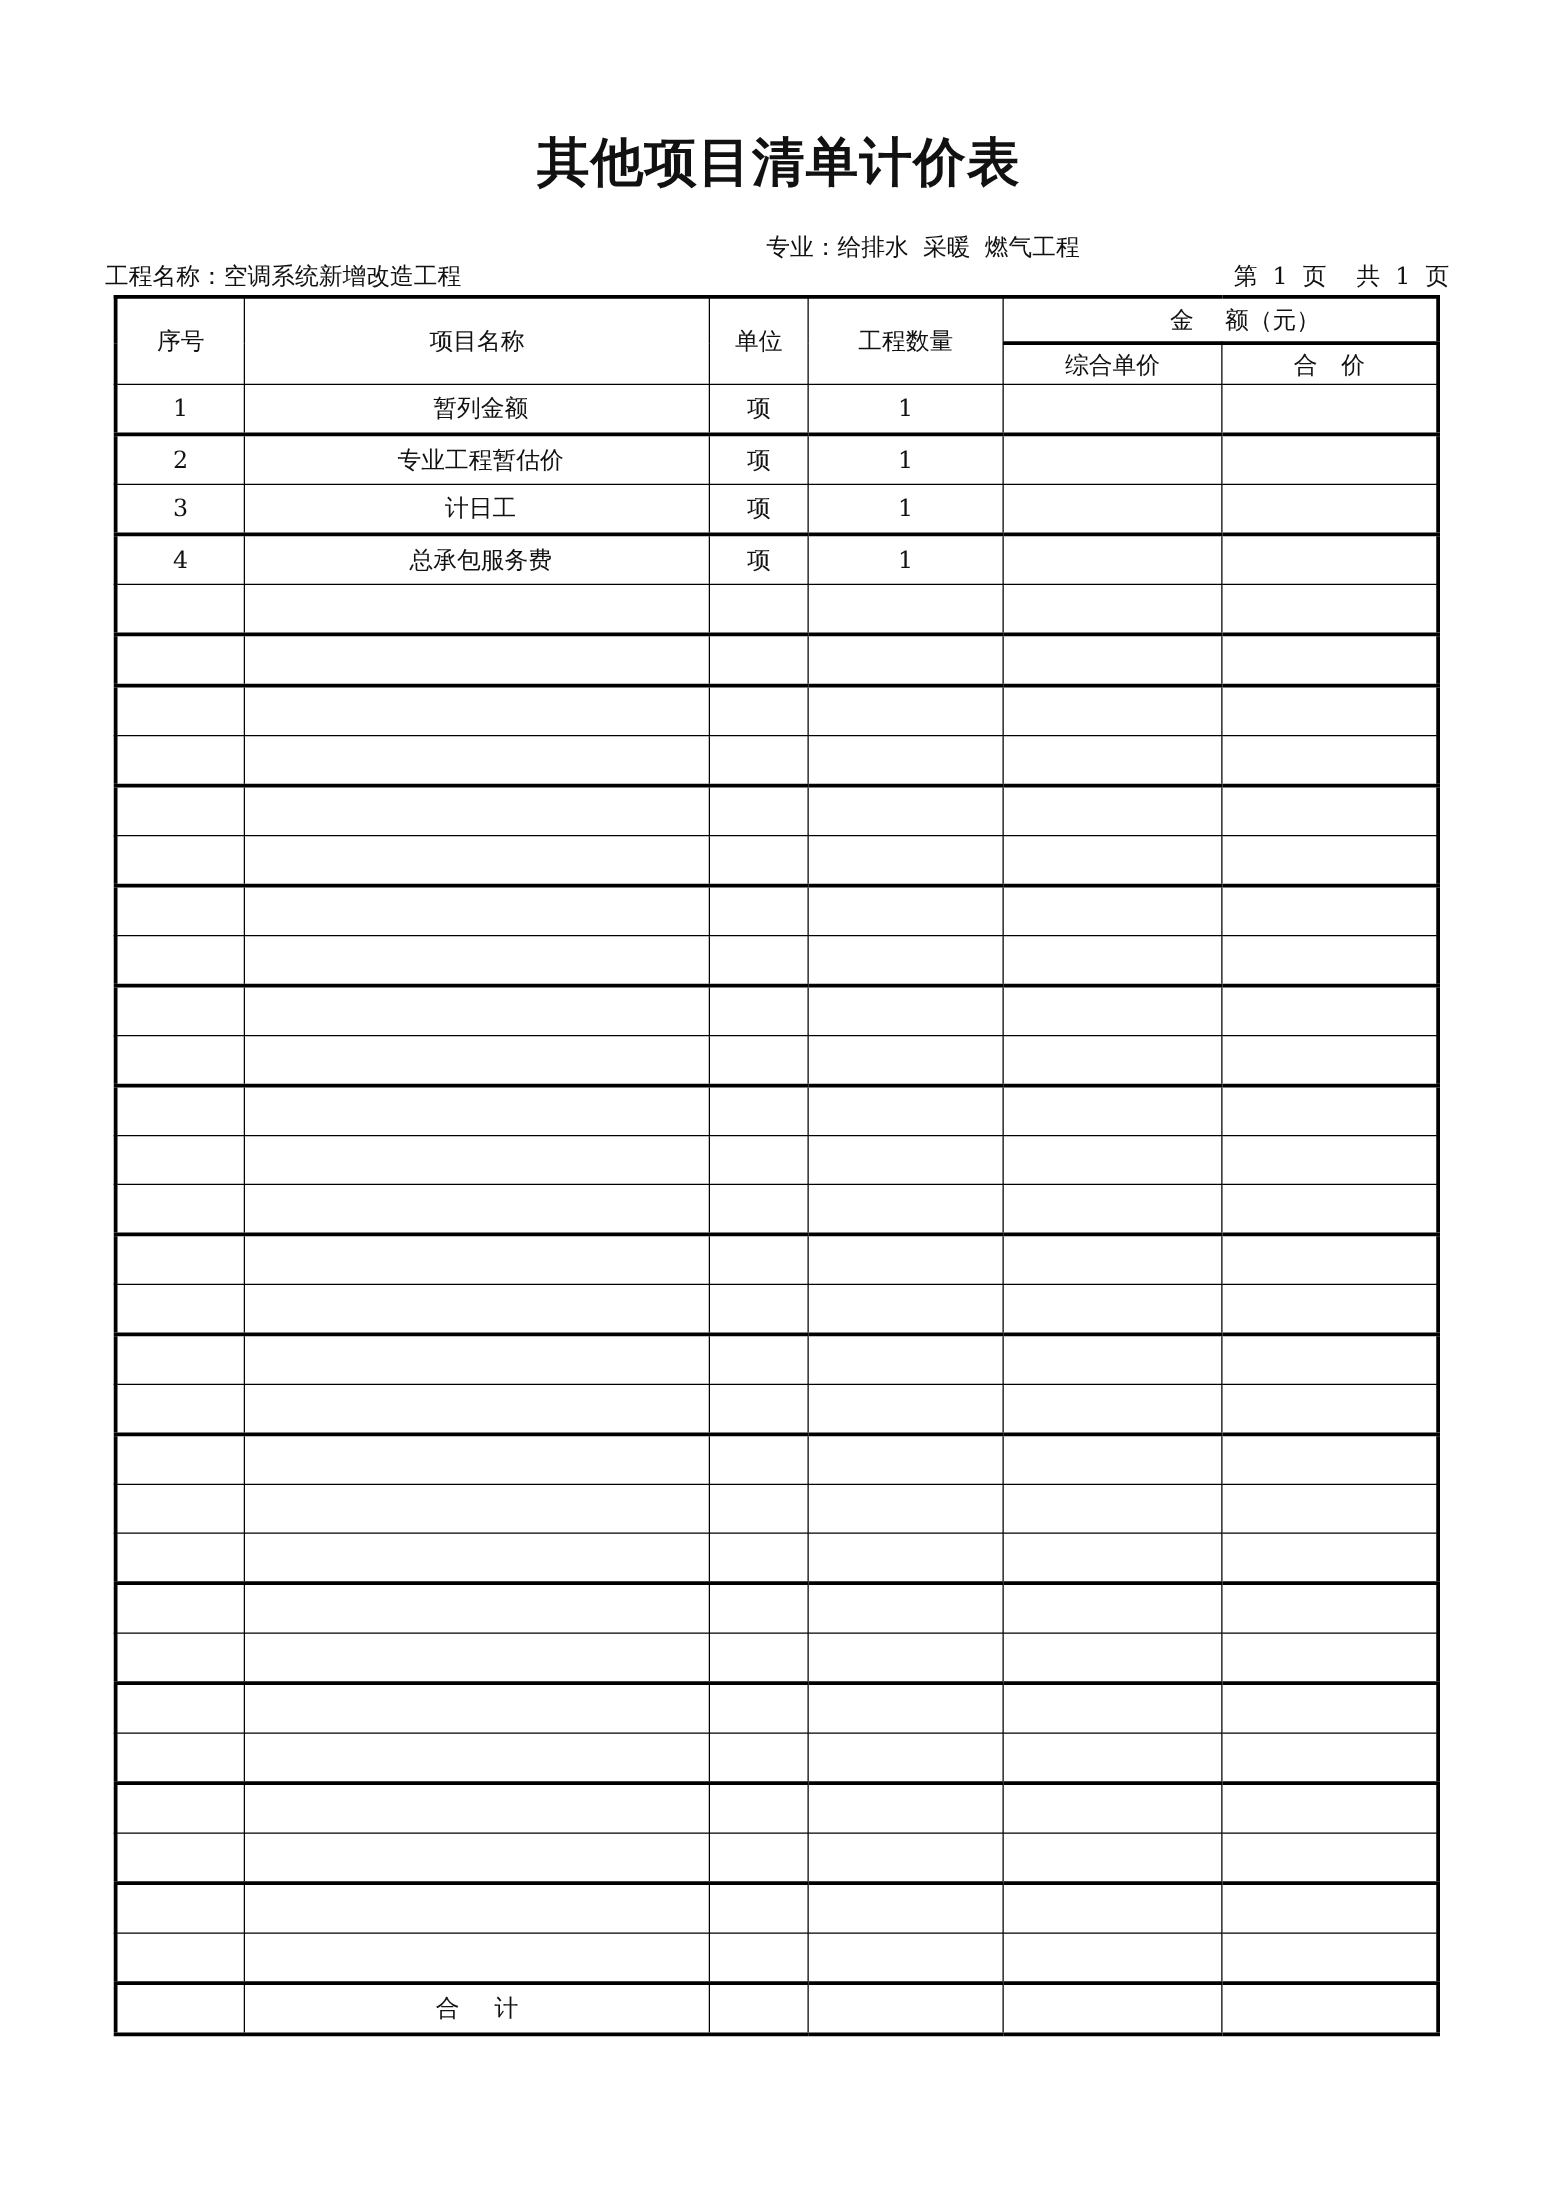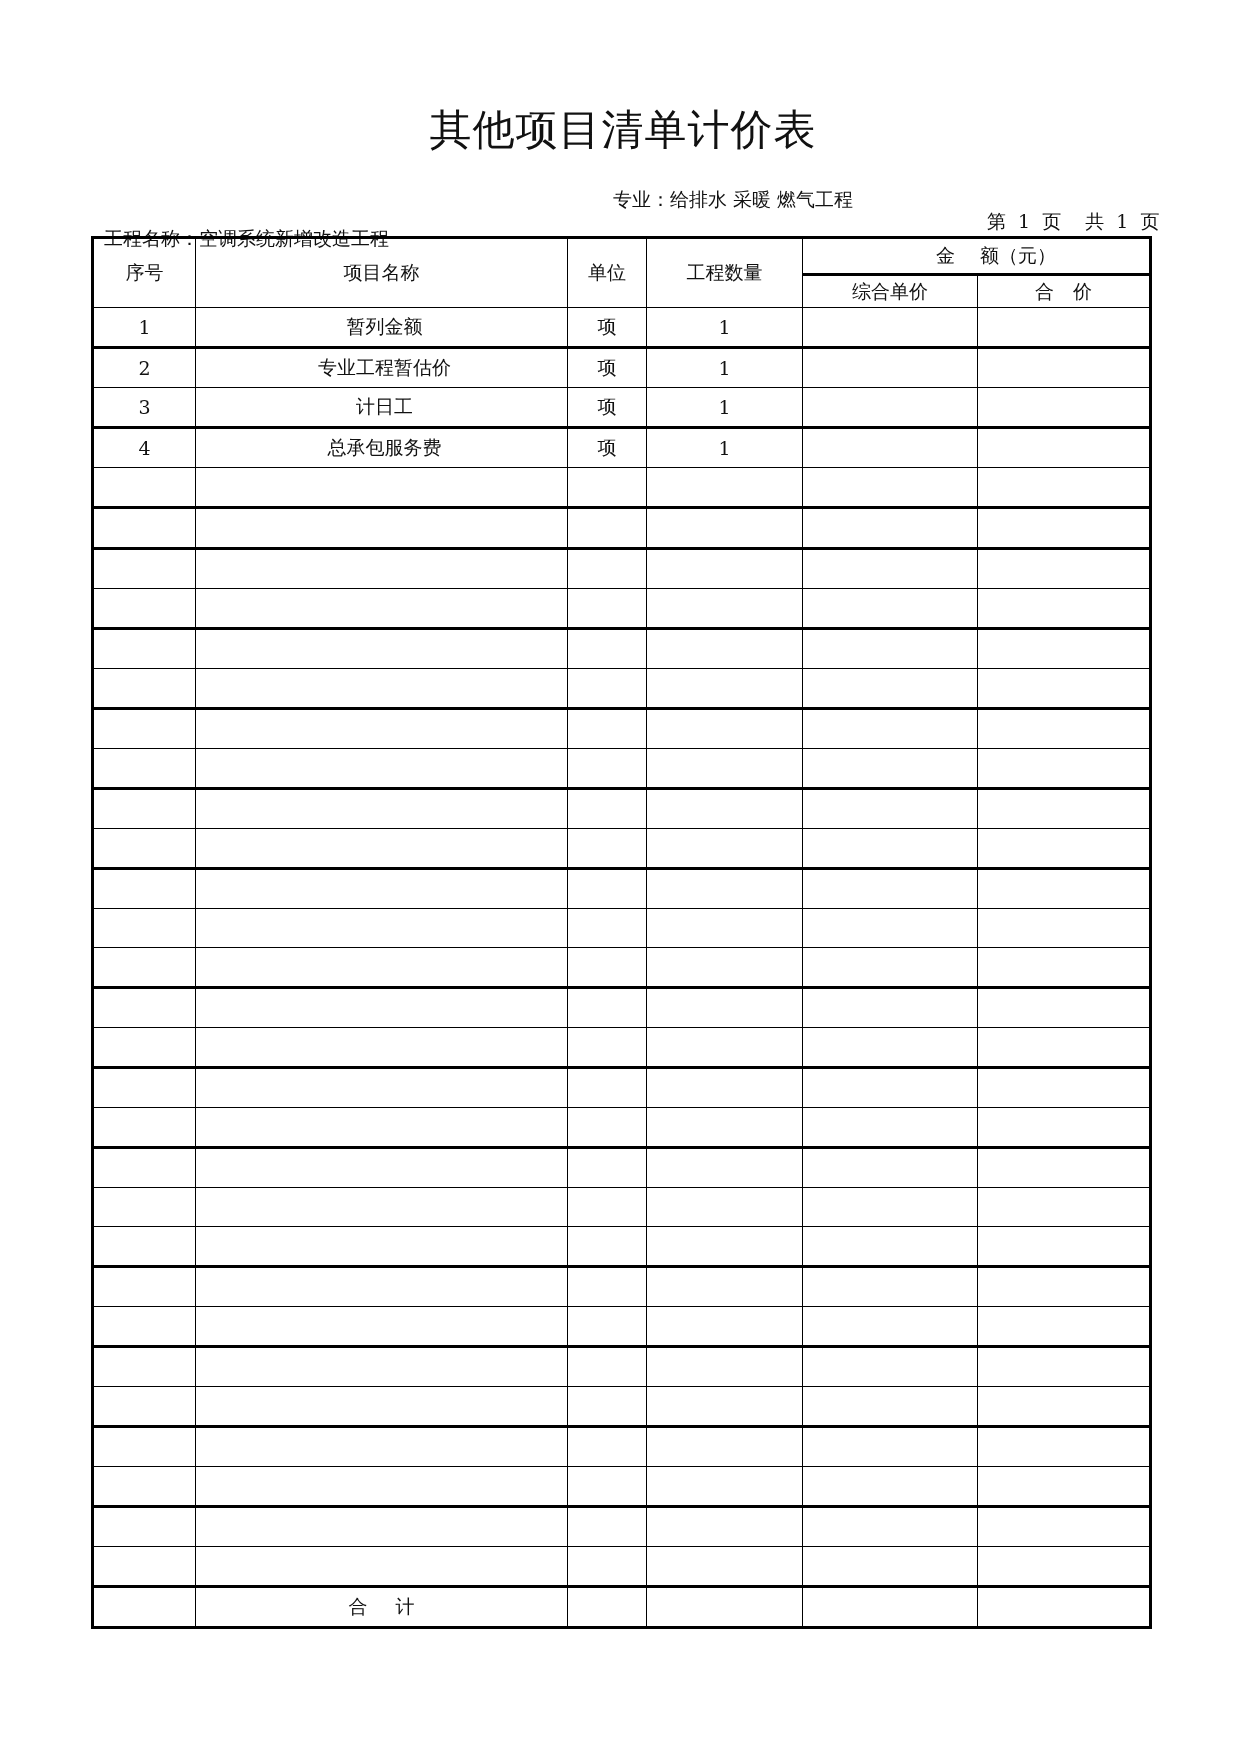--- a/index.html
+++ b/index.html
@@ -18,30 +18,30 @@
     .title {
       position: absolute;
       left: 0;
       width: 1246px;
       top: 104px;
       text-align: center;
       font-size: 42px;
       letter-spacing: 1px;
       line-height: 52px;
       font-family: "DejaVu Serif", "Liberation Serif", serif;
-      font-weight: normal;
+      font-weight: bold;
     }
     .meta {
       position: absolute;
       font-size: 19px;
       line-height: 22px;
       white-space: nowrap;
     }
-    .meta-project { left: 104px; top: 210px; margin-top: 17px; }
-    .meta-discipline { left: 613px; top: 188px; width: 270px; white-space: normal; word-break: break-all; }
+    .meta-project { left: 84px; top: 210px; }
+    .meta-discipline { left: 613px; top: 188px; width: 270px; white-space: normal; word-break: break-all; font-family: Liberation Mono, monospace; }
     .meta-page { left: 987px; top: 210px; }
     .meta-page span { margin-right: 6px; }
 
     table.sheet {
       position: absolute;
       left: 91px;
       top: 236px;
       width: 1058px;
       border-collapse: collapse;
       table-layout: fixed;

